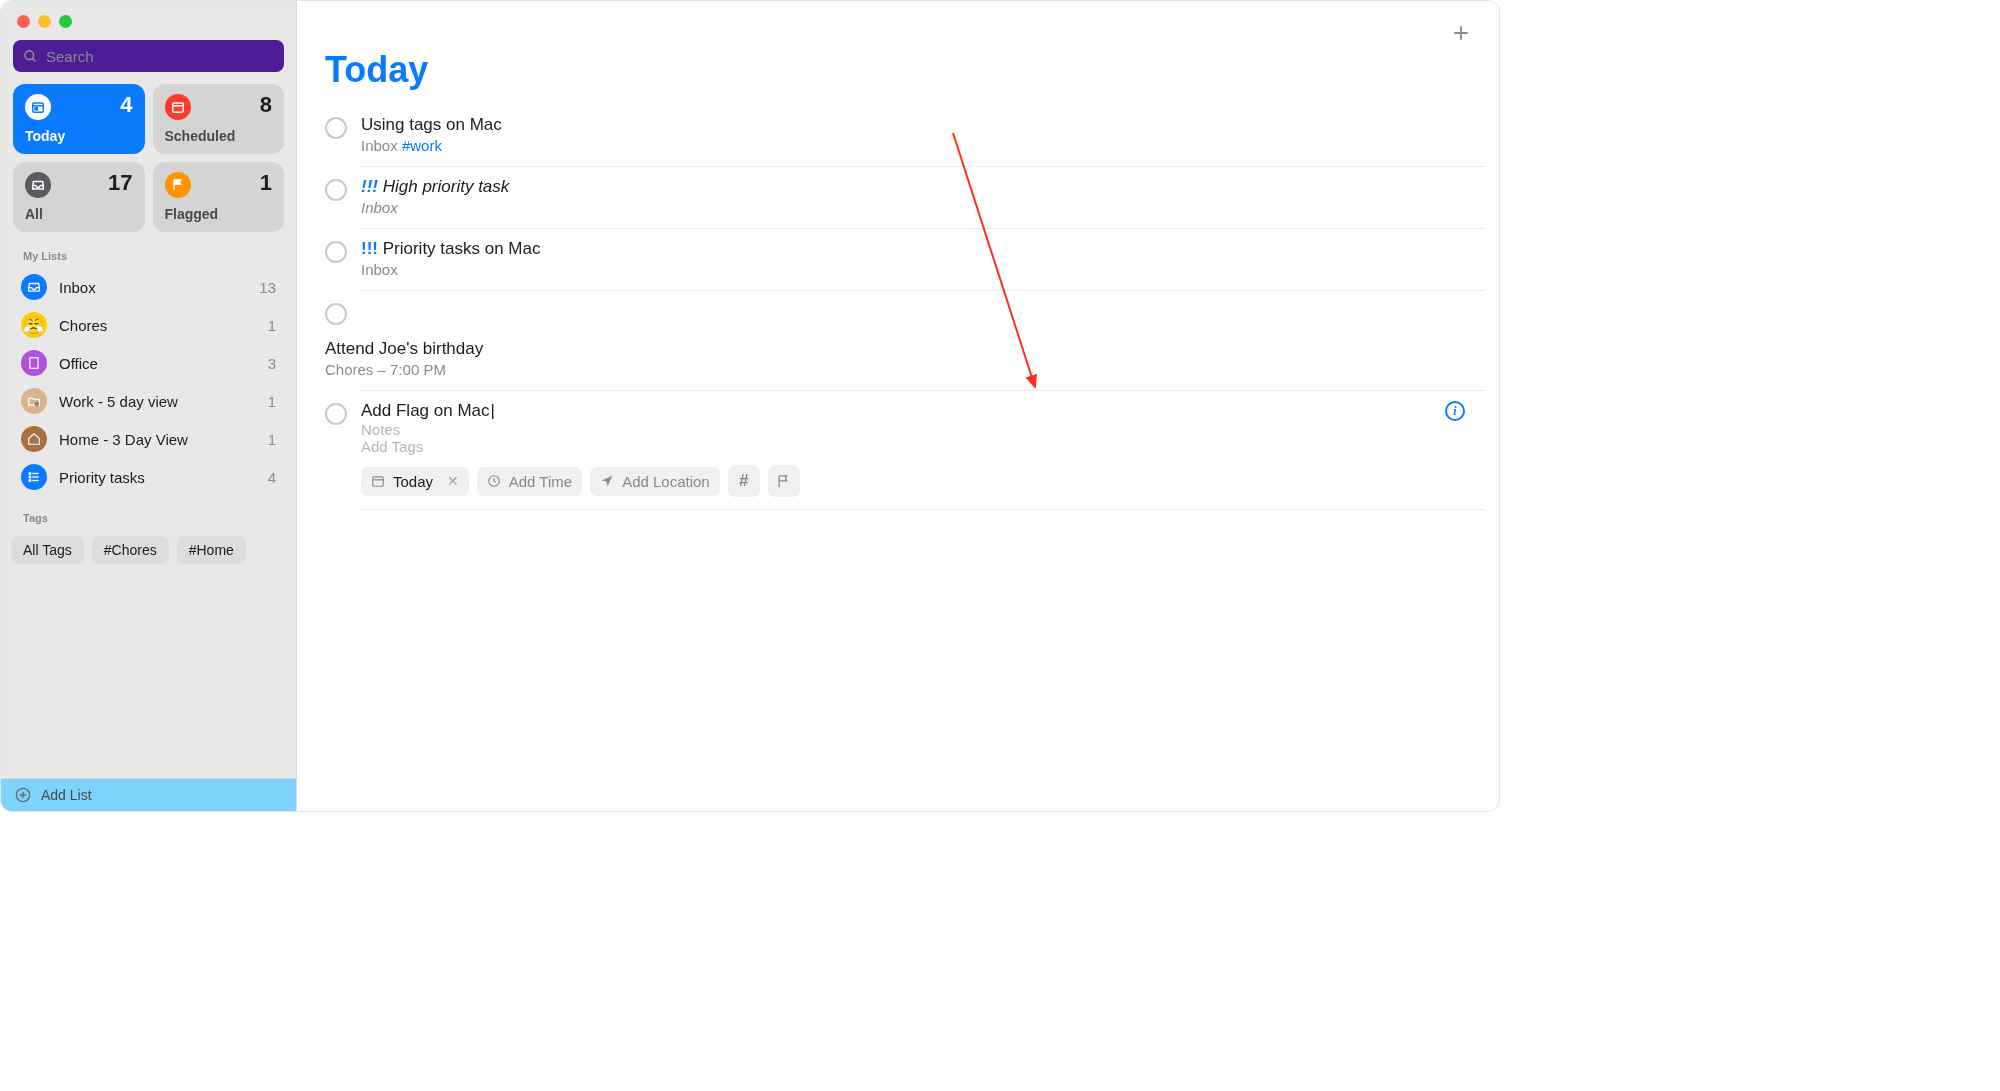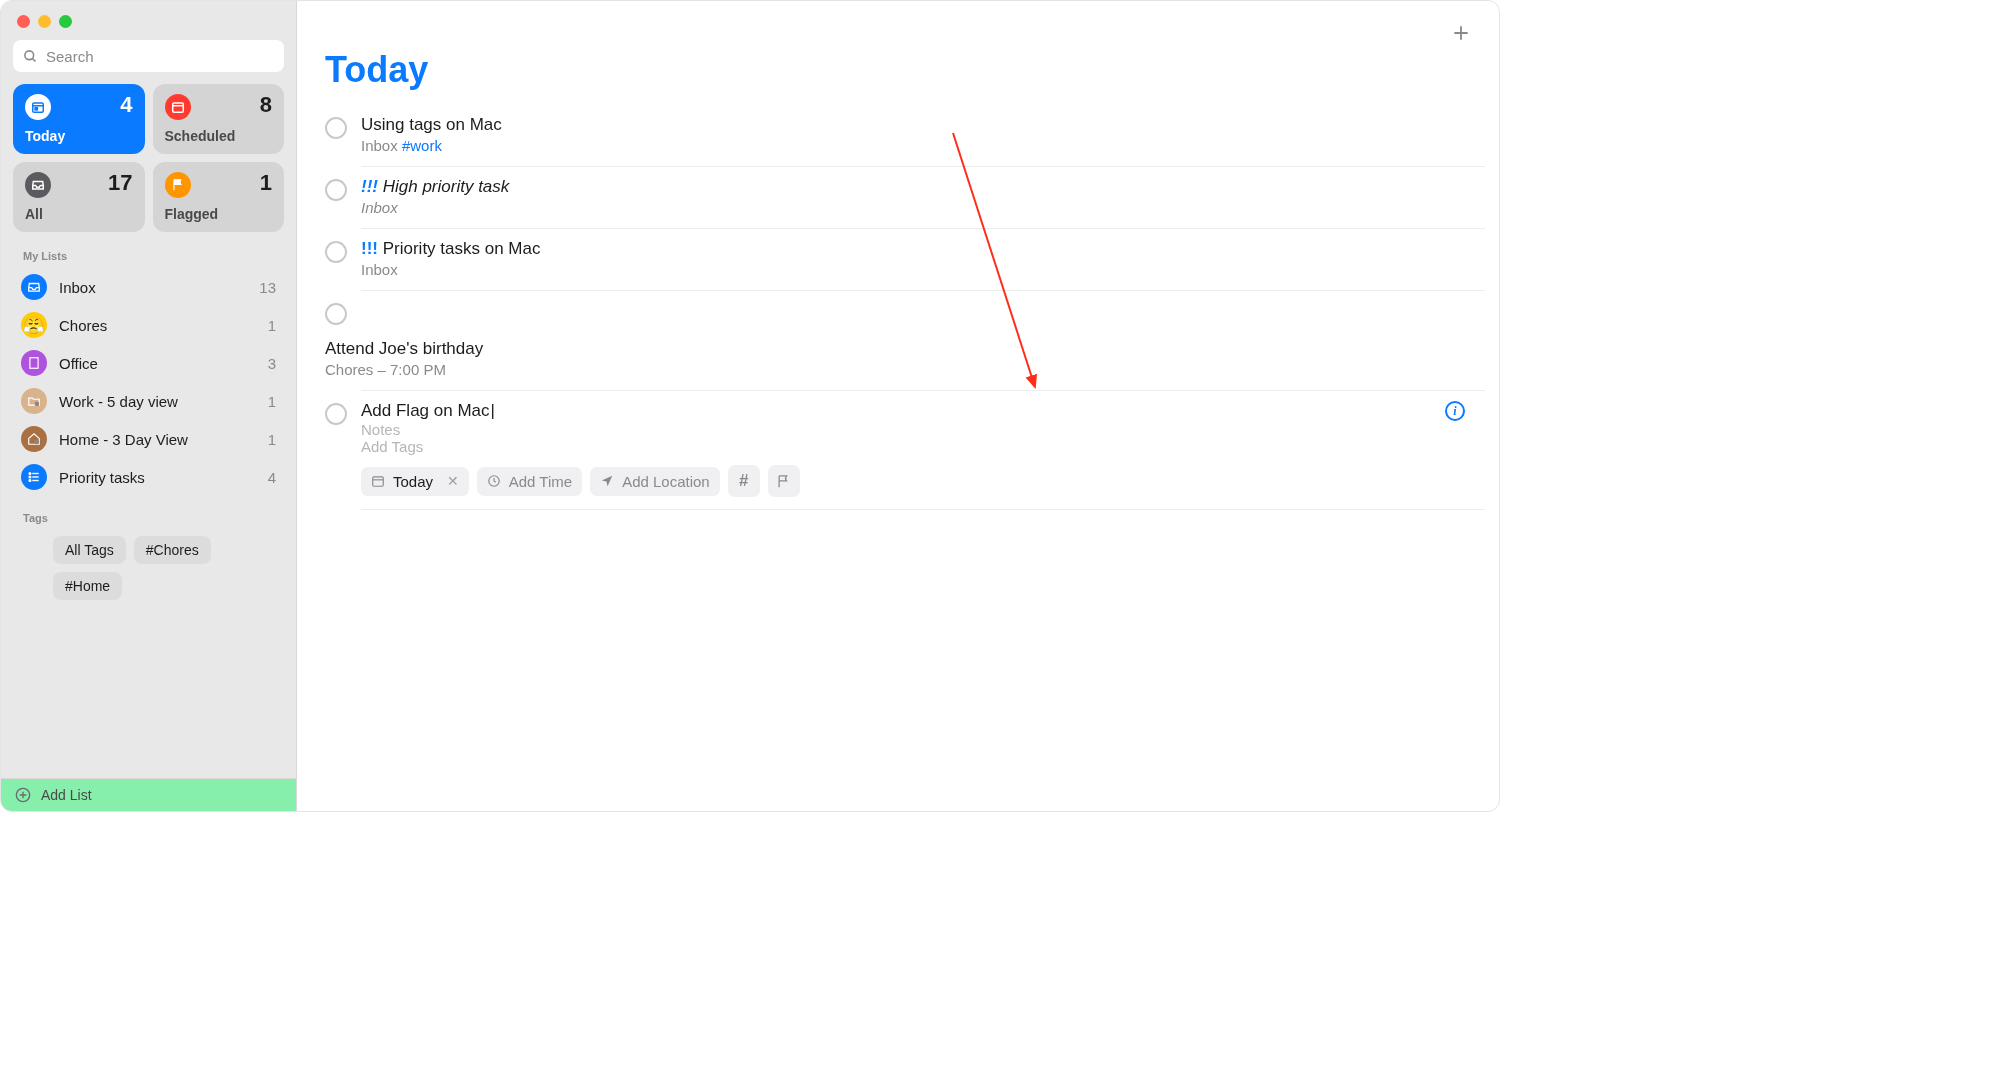--- a/index.html
+++ b/index.html
@@ -28,21 +28,21 @@
     display: flex;
     flex-direction: column;
     border-right: 1px solid #d9d9d9;
     position:relative;
   }
   .traffic-lights { display:flex; gap:8px; padding:14px 16px 12px; }
   .traffic-light { width:13px; height:13px; border-radius:50%; }
   .tl-close{background:#ff5f56;} .tl-min{background:#ffbd2e;} .tl-max{background:#27c93f;}
   .search-box {
     margin: 0 12px 12px;
-    background:#ffffff;
+    background:#4c1d95;
     border-radius:8px;
     height:32px;
     display:flex;
     align-items:center;
     padding:0 10px;
     gap:8px;
     color:#8a8a8e;
   }
   .smart-grid {
     display:grid;
@@ -80,30 +80,30 @@
     padding:6px 10px; border-radius:8px; cursor:pointer;
     color:#1d1d1f;
   }
   .list-row .li-icon {
     width:26px;height:26px;border-radius:50%;
     display:flex;align-items:center;justify-content:center;
     color:#fff; font-size:14px;
   }
   .list-row .li-label { flex:1; font-size:15px; }
   .list-row .li-count { color:#8a8a8e; font-size:15px; }
-  .tags-row { display:flex; gap:8px; padding:6px 10px 14px; flex-wrap:wrap;margin-left:42px; }
+  .tags-row { display:flex; gap:8px; padding:6px 10px 14px; flex-wrap:wrap; }
   .tag-chip {
     background:#dcdcdc; border-radius:8px; padding:6px 12px;
     font-size:14px; color:#1d1d1f; cursor:pointer;
   }
   .add-list-bar {
     margin-top:auto;
     border-top:1px solid #d9d9d9;
     padding:8px 14px;
-    background:#86efac;
+    background:#7dd3fc;
     display:flex;align-items:center;gap:10px;
     color:#4a4a4a; font-size:14px; cursor:pointer;
   }
   
   .main { flex:1; display:flex; flex-direction:column; position:relative; }
   .main-header {
     display:flex; justify-content:space-between; align-items:flex-start;
     padding:18px 28px 0;
   }
   .main-title { font-size:36px; font-weight:800; color:#0a7aff; padding:30px 0 6px 0; }

